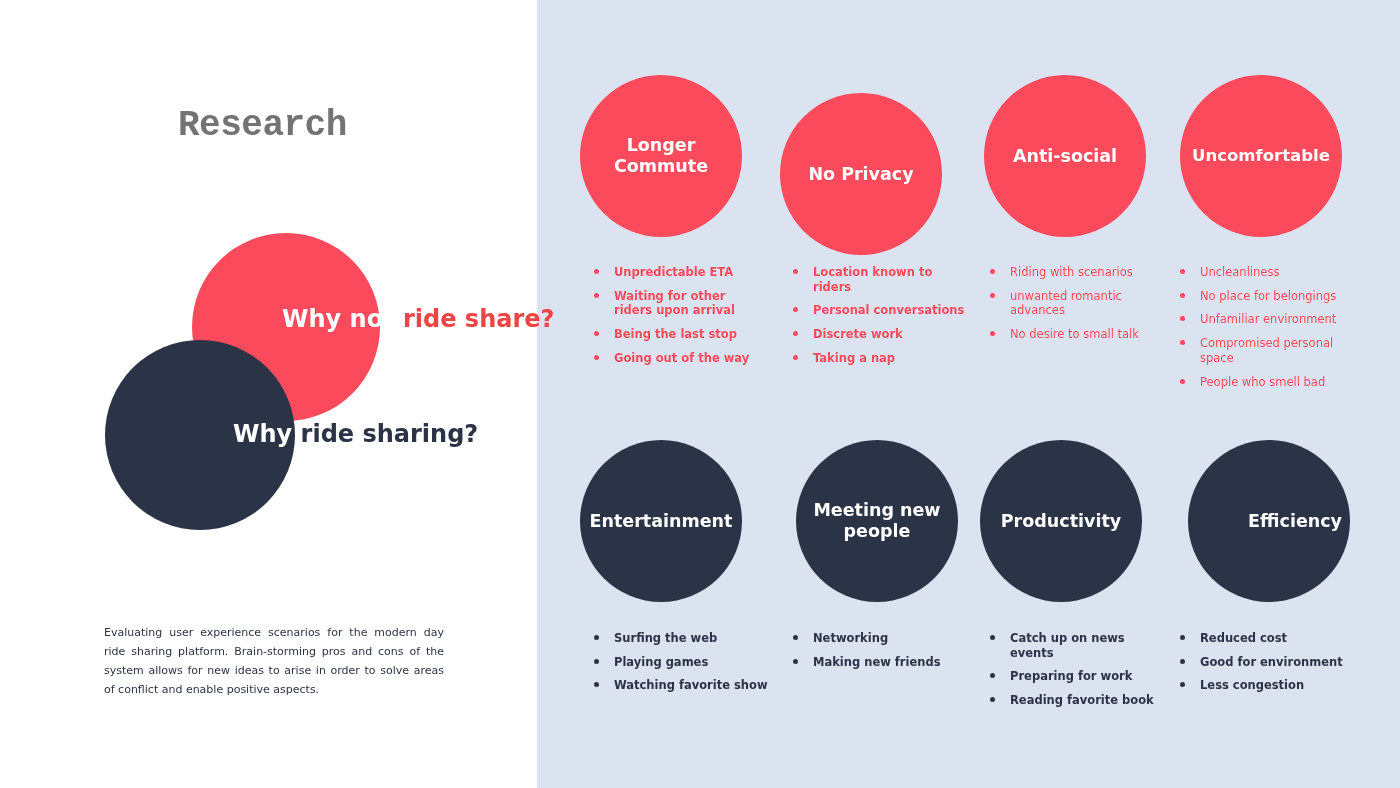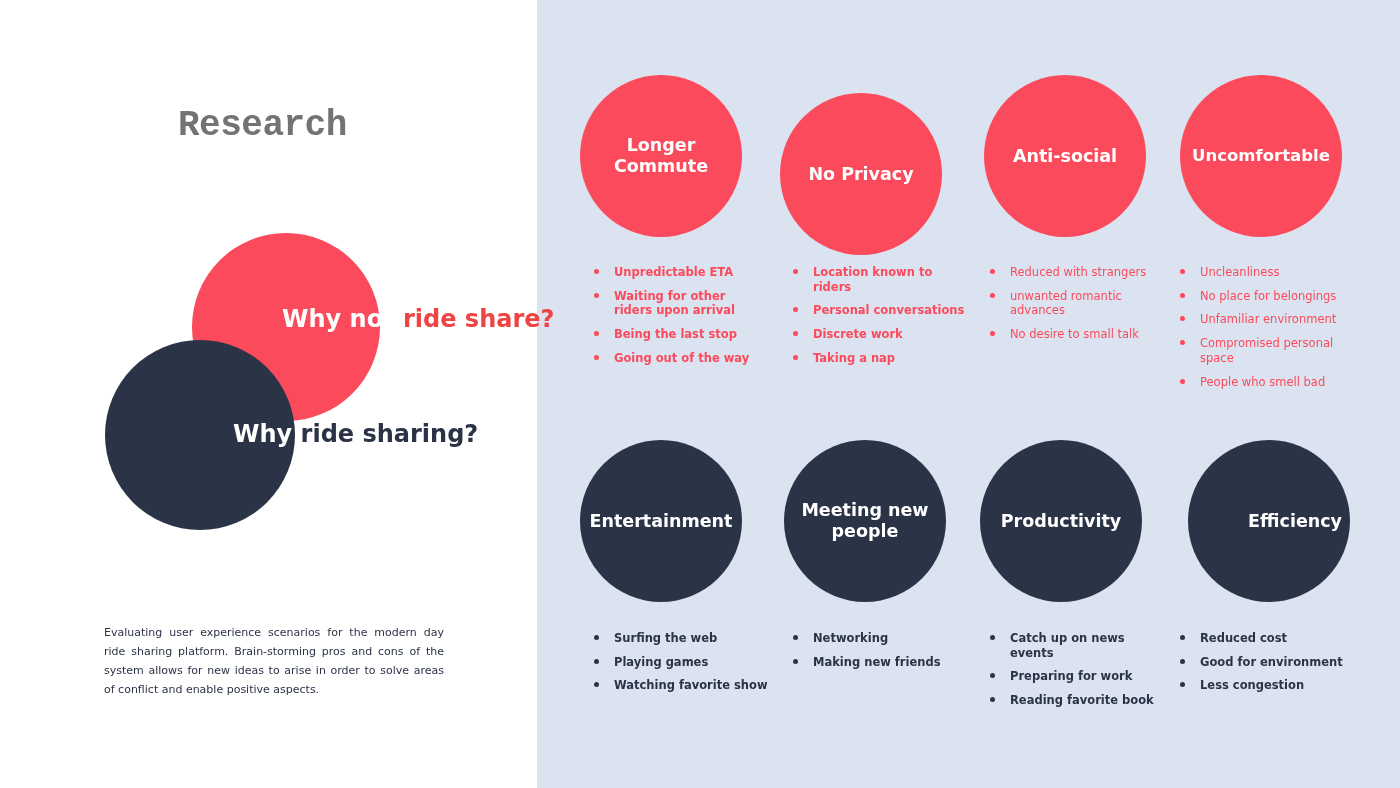--- a/index.html
+++ b/index.html
@@ -231,21 +231,21 @@
         <li class="bullet-item">Discrete work</li>
         <li class="bullet-item">Taking a nap</li>
       </ul>
     </div>
 
     <div class="bubble-col" style="left:443px; top:0;">
       <div class="bubble bubble-red" style="left:4px; top:75px;">
         <span class="bubble-label">Anti-social</span>
       </div>
       <ul class="bullet-list list-red list-light" style="left:10px; top:265px; width:170px;">
-        <li class="bullet-item">Reduced with strangers</li>
+        <li class="bullet-item">Riding with scenarios</li>
         <li class="bullet-item">unwanted romantic advances</li>
         <li class="bullet-item">No desire to small talk</li>
       </ul>
     </div>
 
     <div class="bubble-col" style="left:643px; top:0;">
       <div class="bubble bubble-red" style="left:0; top:75px;">
         <span class="bubble-label small">Uncomfortable</span>
       </div>
       <ul class="bullet-list list-red list-light" style="left:0px; top:265px; width:175px;">
@@ -262,21 +262,21 @@
         <span class="bubble-label">Entertainment</span>
       </div>
       <ul class="bullet-list list-dark" style="left:14px; top:266px; width:175px;">
         <li class="bullet-item">Surfing the web</li>
         <li class="bullet-item">Playing games</li>
         <li class="bullet-item">Watching favorite show</li>
       </ul>
     </div>
 
     <div class="bubble-col" style="left:243px; top:365px;">
-      <div class="bubble bubble-dark" style="left:4px; top:75px;">
+      <div class="bubble bubble-dark" style="left:16px; top:75px;">
         <span class="bubble-label">Meeting new people</span>
       </div>
       <ul class="bullet-list list-dark" style="left:13px; top:266px; width:175px;">
         <li class="bullet-item">Networking</li>
         <li class="bullet-item">Making new friends</li>
       </ul>
     </div>
 
     <div class="bubble-col" style="left:443px; top:365px;">
       <div class="bubble bubble-dark" style="left:0; top:75px;">

